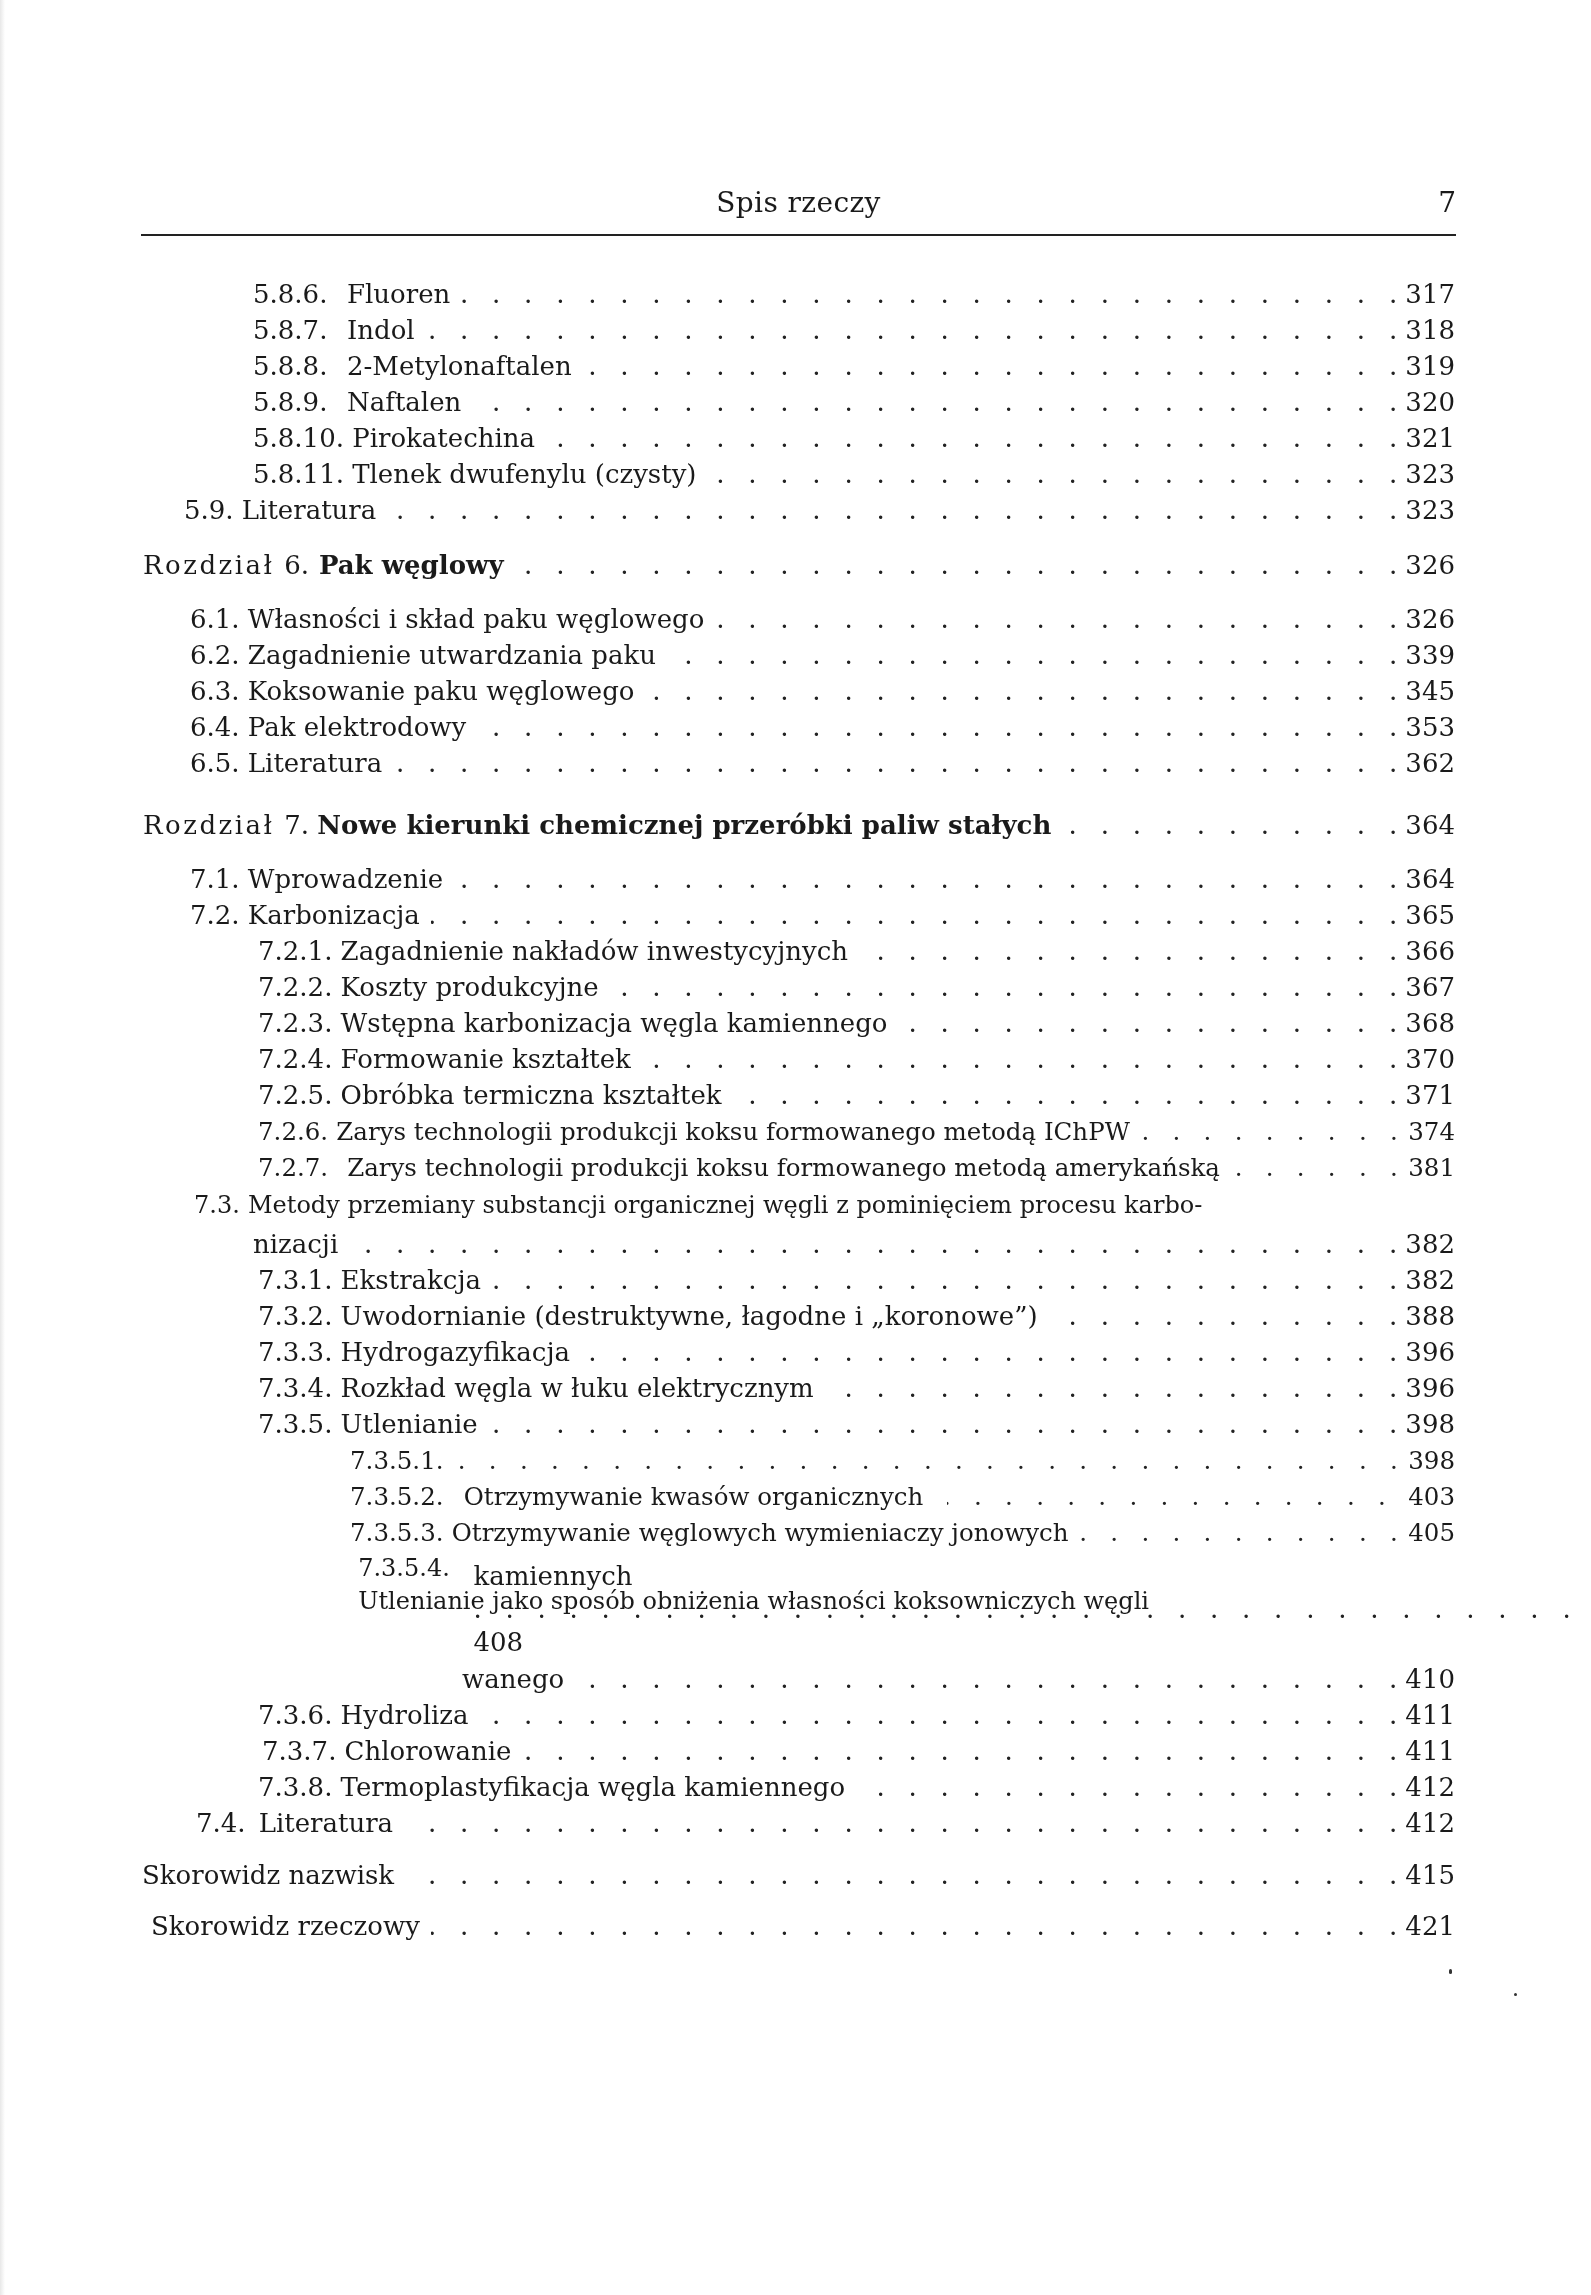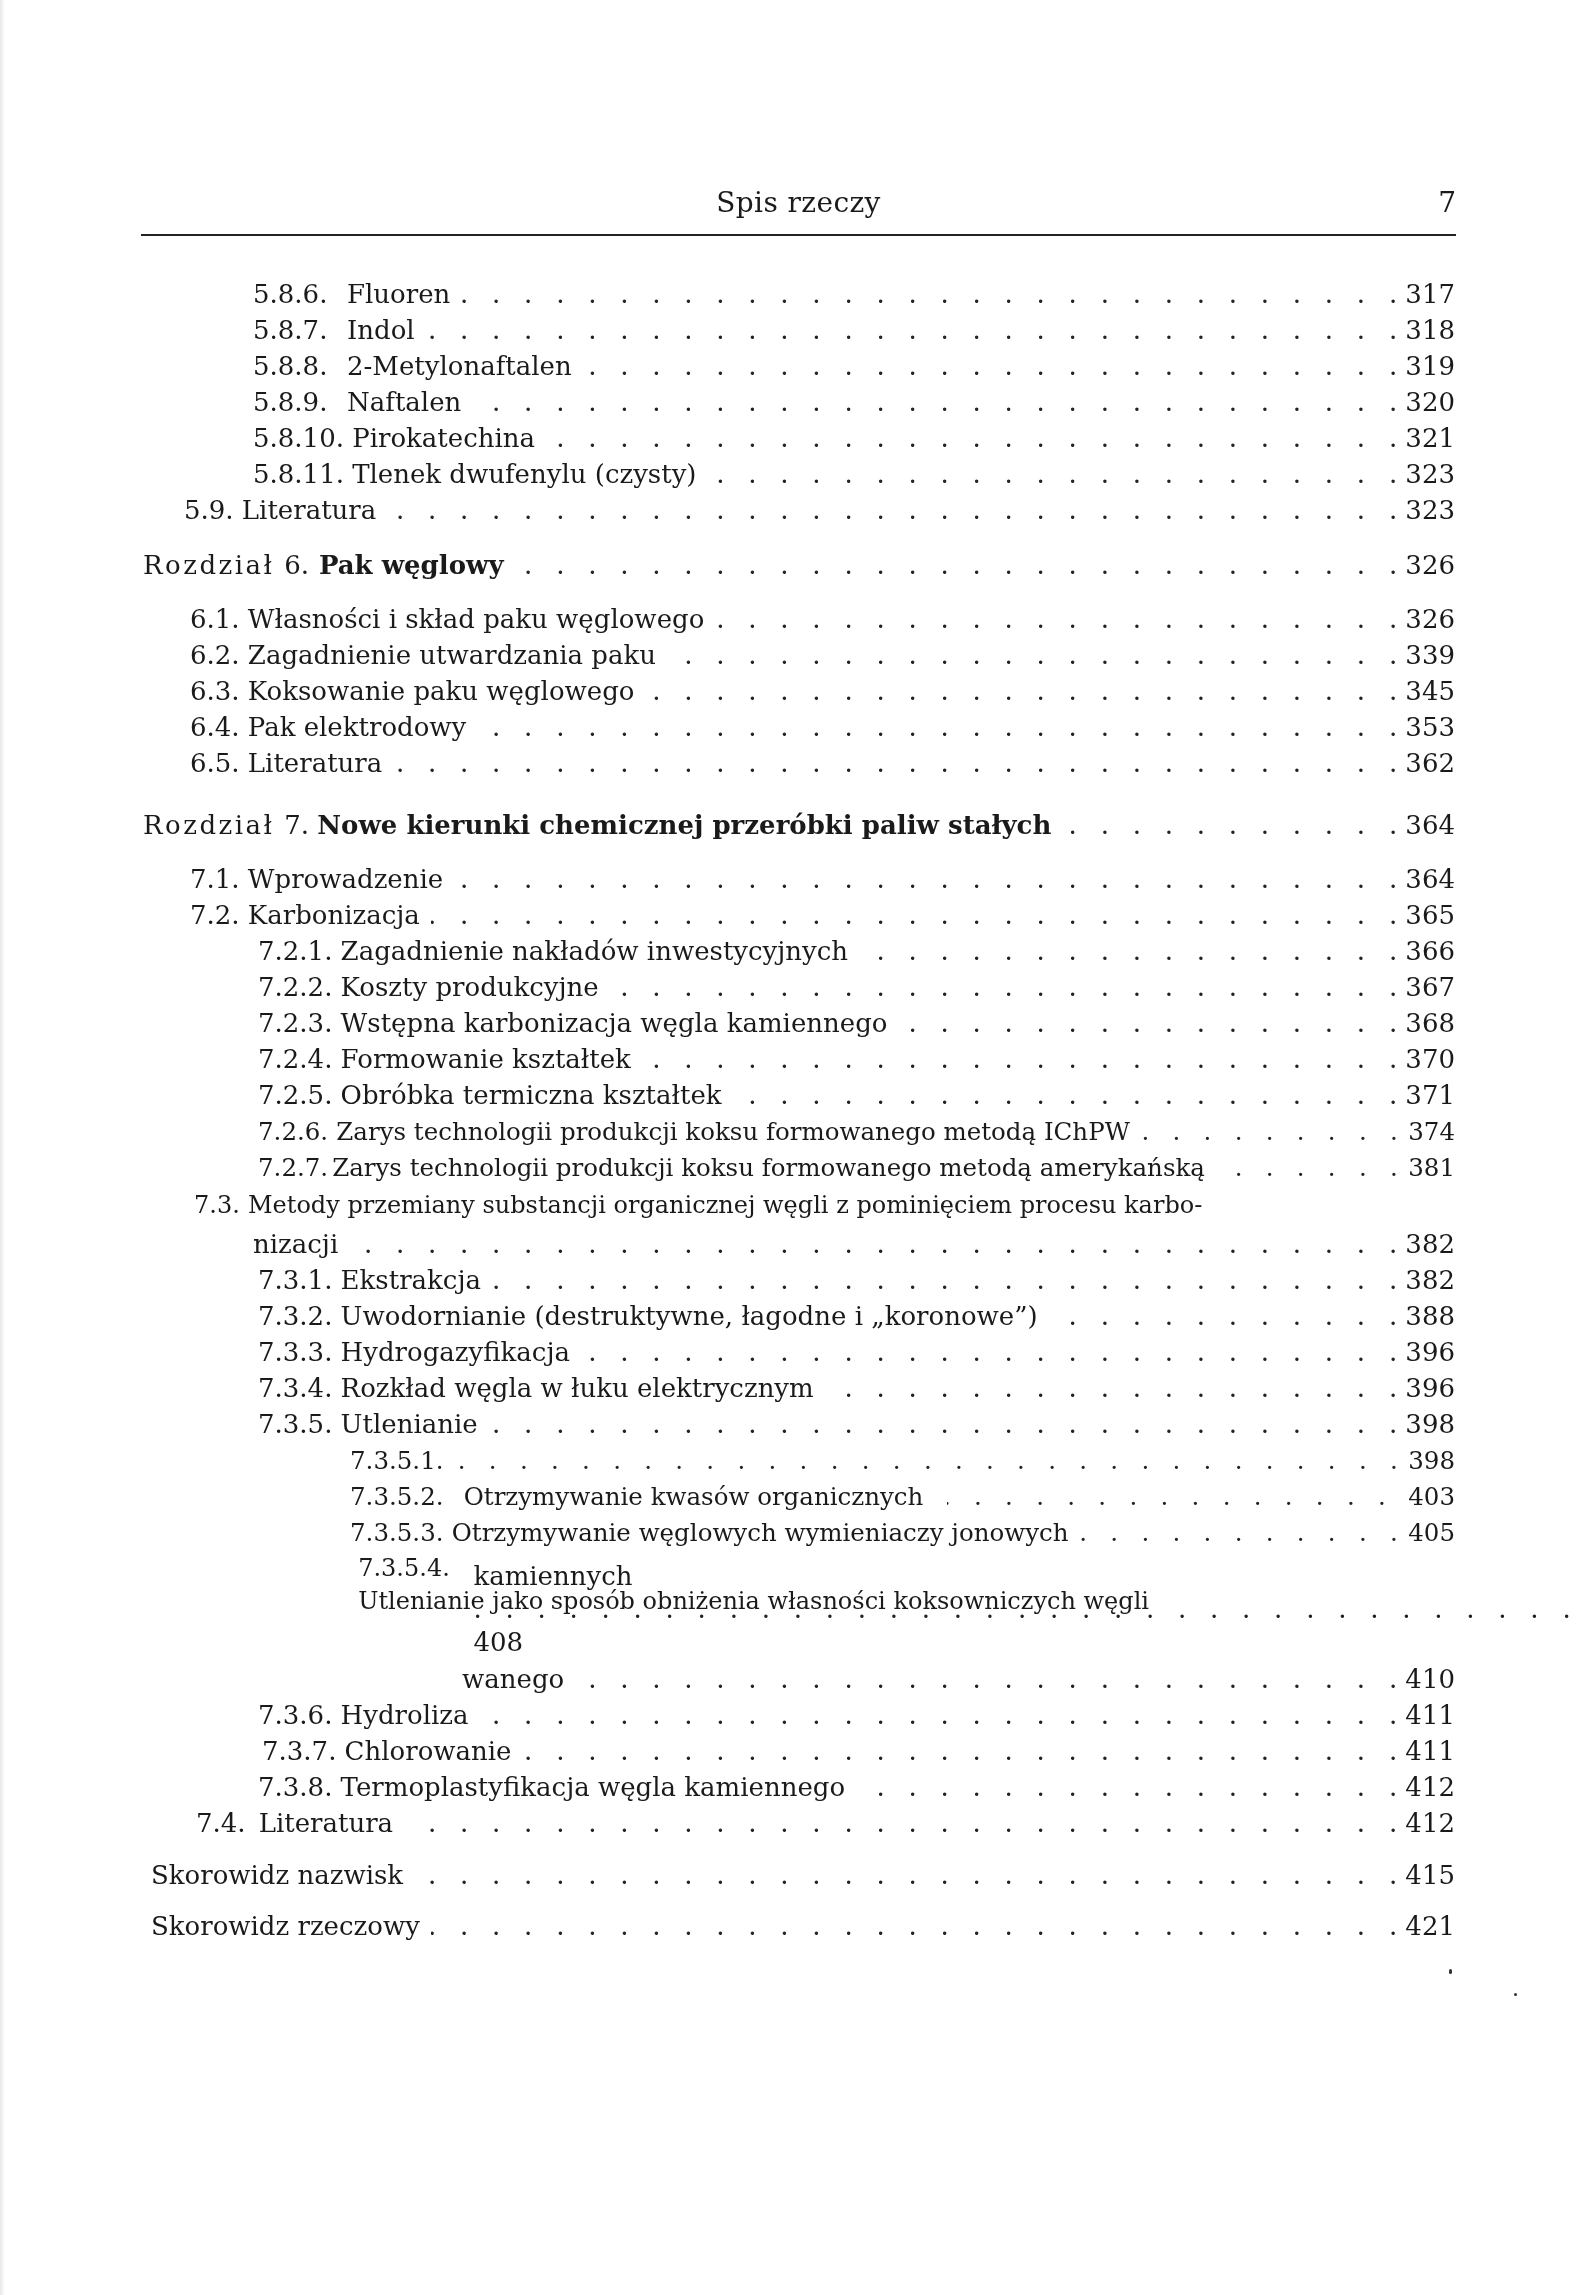--- a/index.html
+++ b/index.html
@@ -188,21 +188,21 @@
     <span class="page">371</span>
   </div>
   <div class="row" style="left:258px; top:1115px; font-size:24.5px;">
     <span class="num">7.2.6.</span>
     <span class="title" style="margin-left:8.2px">Zarys technologii produkcji koksu formowanego metodą IChPW</span>
     <span class="leader"></span>
     <span class="page">374</span>
   </div>
   <div class="row" style="left:258px; top:1151px; font-size:24.5px;">
     <span class="num">7.2.7.</span>
-    <span class="title" style="margin-left:4px">Zarys technologii produkcji koksu formowanego metodą amerykańską</span>
+    <span class="title" style="margin-left:19px">Zarys technologii produkcji koksu formowanego metodą amerykańską</span>
     <span class="leader"></span>
     <span class="page">381</span>
   </div>
 
   <div class="row" style="left:194px; top:1189px; font-size:24px;">
     <span class="num">7.3.</span>
     <span class="title" style="margin-left:8.2px">Metody przemiany substancji organicznej węgli z pominięciem procesu karbo-</span>
   </div>
   <div class="row" style="left:253px; top:1228px;">
     <span class="title">nizacji</span>
@@ -293,21 +293,21 @@
     <span class="leader"></span>
     <span class="page">412</span>
   </div>
   <div class="row" style="left:196px; top:1807px;">
     <span class="num">7.4.</span>
     <span class="title" style="margin-left:13px">Literatura</span>
     <span class="leader"></span>
     <span class="page">412</span>
   </div>
 
-  <div class="row" style="left:151px; top:1859px;">
+  <div class="row" style="left:142px; top:1859px;">
     <span class="title">Skorowidz nazwisk</span>
     <span class="leader"></span>
     <span class="page">415</span>
   </div>
   <div class="row" style="left:151px; top:1910px;">
     <span class="title">Skorowidz rzeczowy</span>
     <span class="leader"></span>
     <span class="page">421</span>
   </div>
 </div>

